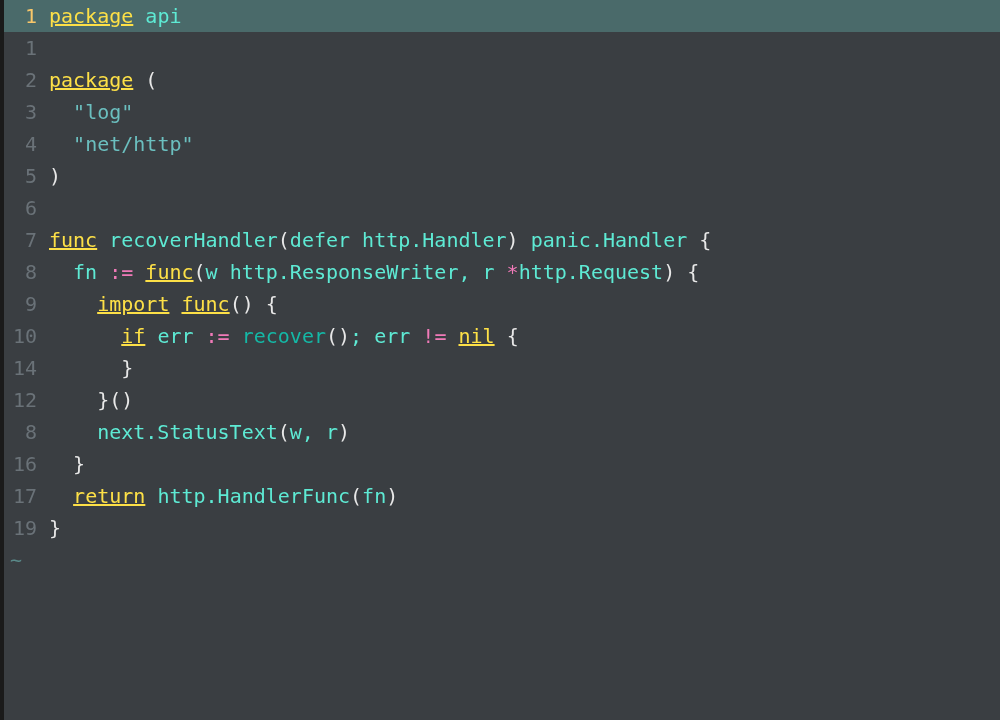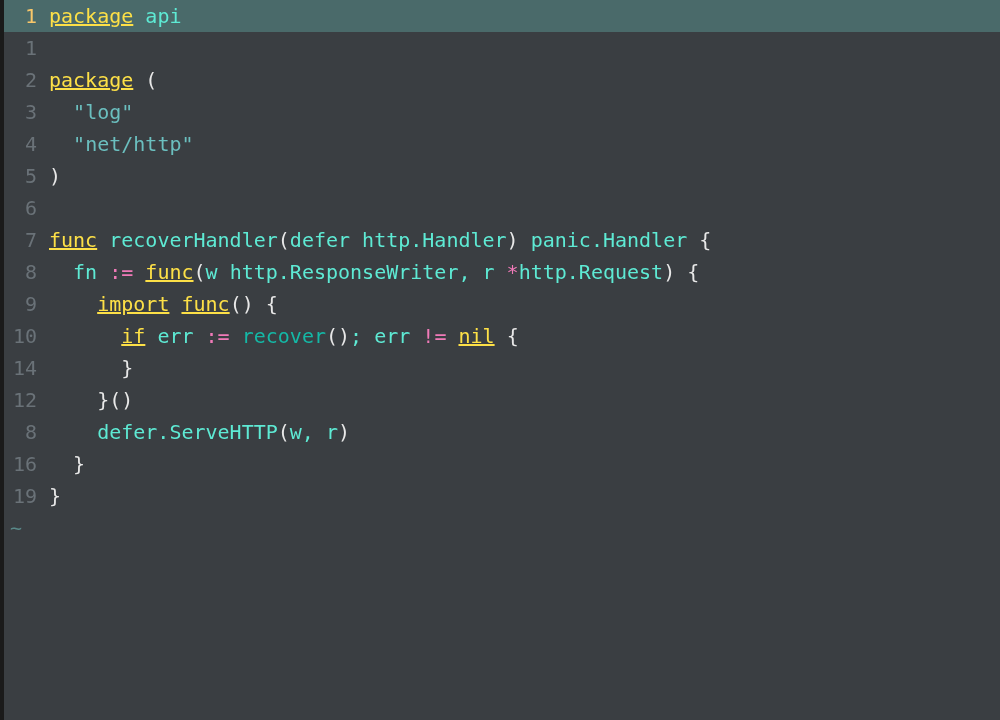--- a/index.html
+++ b/index.html
@@ -125,25 +125,29 @@
       <div class="line">
         <span class="gutter">14</span>
         <span class="code"><span class="tok-ident">      </span><span class="tok-paren">}</span></span>
       </div>
       <div class="line">
         <span class="gutter">12</span>
         <span class="code"><span class="tok-ident">    </span><span class="tok-paren">}()</span></span>
       </div>
       <div class="line">
         <span class="gutter">8</span>
-        <span class="code"><span class="tok-ident">    defer.ServeHTTP</span><span class="tok-paren">(</span><span class="tok-ident">w, r</span><span class="tok-paren">)</span></span>
+        <span class="code"><span class="tok-ident">    next.StatusText</span><span class="tok-paren">(</span><span class="tok-ident">w, r</span><span class="tok-paren">)</span></span>
       </div>
       <div class="line">
         <span class="gutter">16</span>
         <span class="code"><span class="tok-ident">  </span><span class="tok-paren">}</span></span>
+      </div>
+      <div class="line">
+        <span class="gutter">17</span>
+        <span class="code"><span class="tok-ident">  </span><span class="tok-keyword">return</span><span class="tok-ident"> http.HandlerFunc</span><span class="tok-paren">(</span><span class="tok-ident">fn</span><span class="tok-paren">)</span></span>
       </div>
       <div class="line">
         <span class="gutter">19</span>
         <span class="code"><span class="tok-paren">}</span></span>
       </div>
     </div>
   <div class="tilde">~</div>
 </div>
 
 </body></html>

